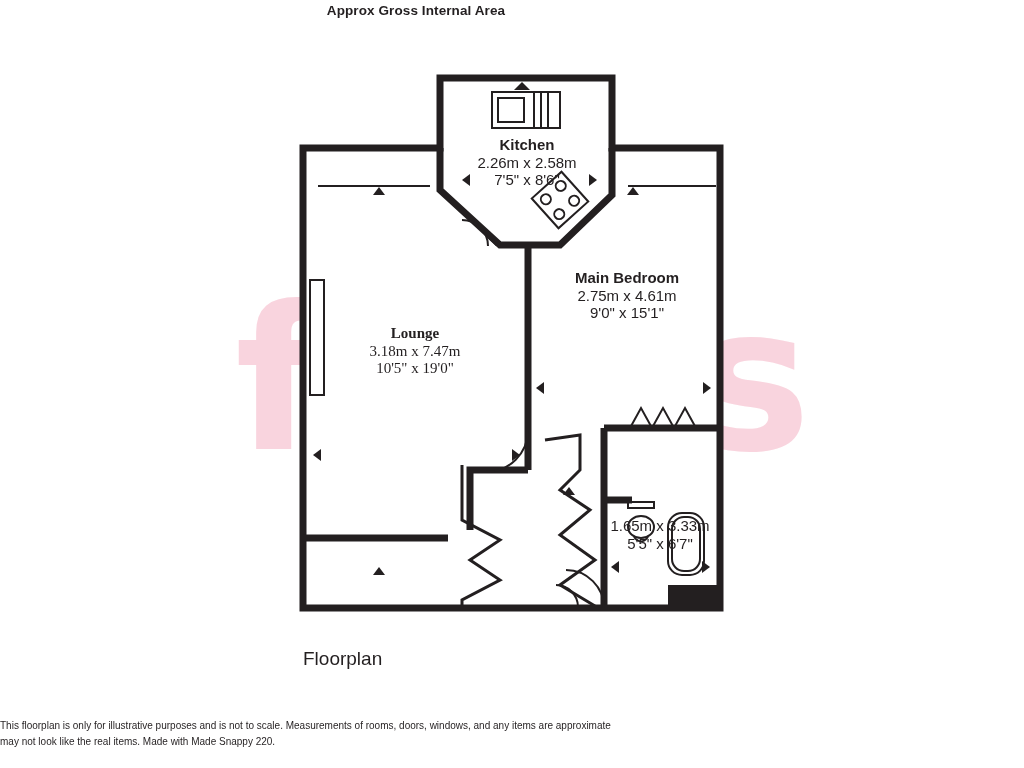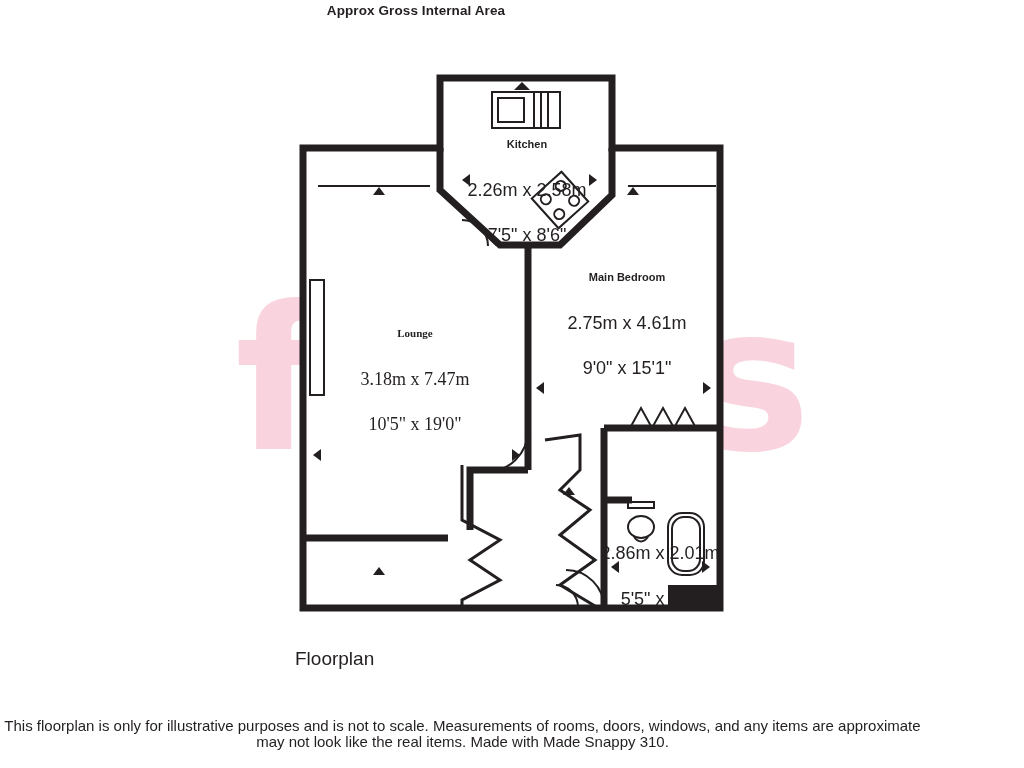--- a/index.html
+++ b/index.html
@@ -65,45 +65,43 @@
   .label {
     position: absolute;
     text-align: center;
     line-height: 17.5px;
     font-size: 13px;
     color: #231f20;
     white-space: nowrap;
   }
   .label .name {
     font-weight: bold;
-    font-size: 11px;
+    font-size: 15px;
     display: block;
   }
   .label .dim {
     display: block;
-    font-size: 18px;
-    margin-top: 28px;
+    font-size: 15px;
   }
 
   .floorplan-title {
     position: absolute;
-    left: 295px;
+    left: 303px;
     top: 648px;
     font-size: 19px;
     color: #231f20;
     font-family: "Liberation Sans", sans-serif;
   }
 
   .disclaimer {
     position: absolute;
     left: 0;
     top: 718px;
     width: 925px;
-    text-align: center;
-    font-size: 15px;
+    font-size: 10px;
     line-height: 16px;
     color: #231f20;
   }
 </style>
 </head>
 <body>
 
 <div class="page">
 
   <div class="header">
@@ -237,26 +235,26 @@
       <span class="dim">9'0" x 15'1"</span>
     </div>
 
     <div class="label" style="left:315px; top:285px; width:200px;font-family:Liberation Serif, serif;">
       <span class="name">Lounge</span>
       <span class="dim">3.18m x 7.47m</span>
       <span class="dim">10'5" x 19'0"</span>
     </div>
 
     <div class="label" style="left:560px; top:477px; width:200px;">
-      <span class="dim">2.86m x 2.01m</span>
+      <span class="dim">1.65m x 3.33m</span>
       <span class="dim">5'5" x 6'7"</span>
     </div>
 
   </div>
 
   <div class="floorplan-title">Floorplan</div>
 
   <div class="disclaimer">
     <div>This floorplan is only for illustrative purposes and is not to scale. Measurements of rooms, doors, windows, and any items are approximate</div>
-    <div>may not look like the real items. Made with Made Snappy 310.</div>
+    <div>may not look like the real items. Made with Made Snappy 220.</div>
   </div>
 
 </div>
 
 </body></html>

